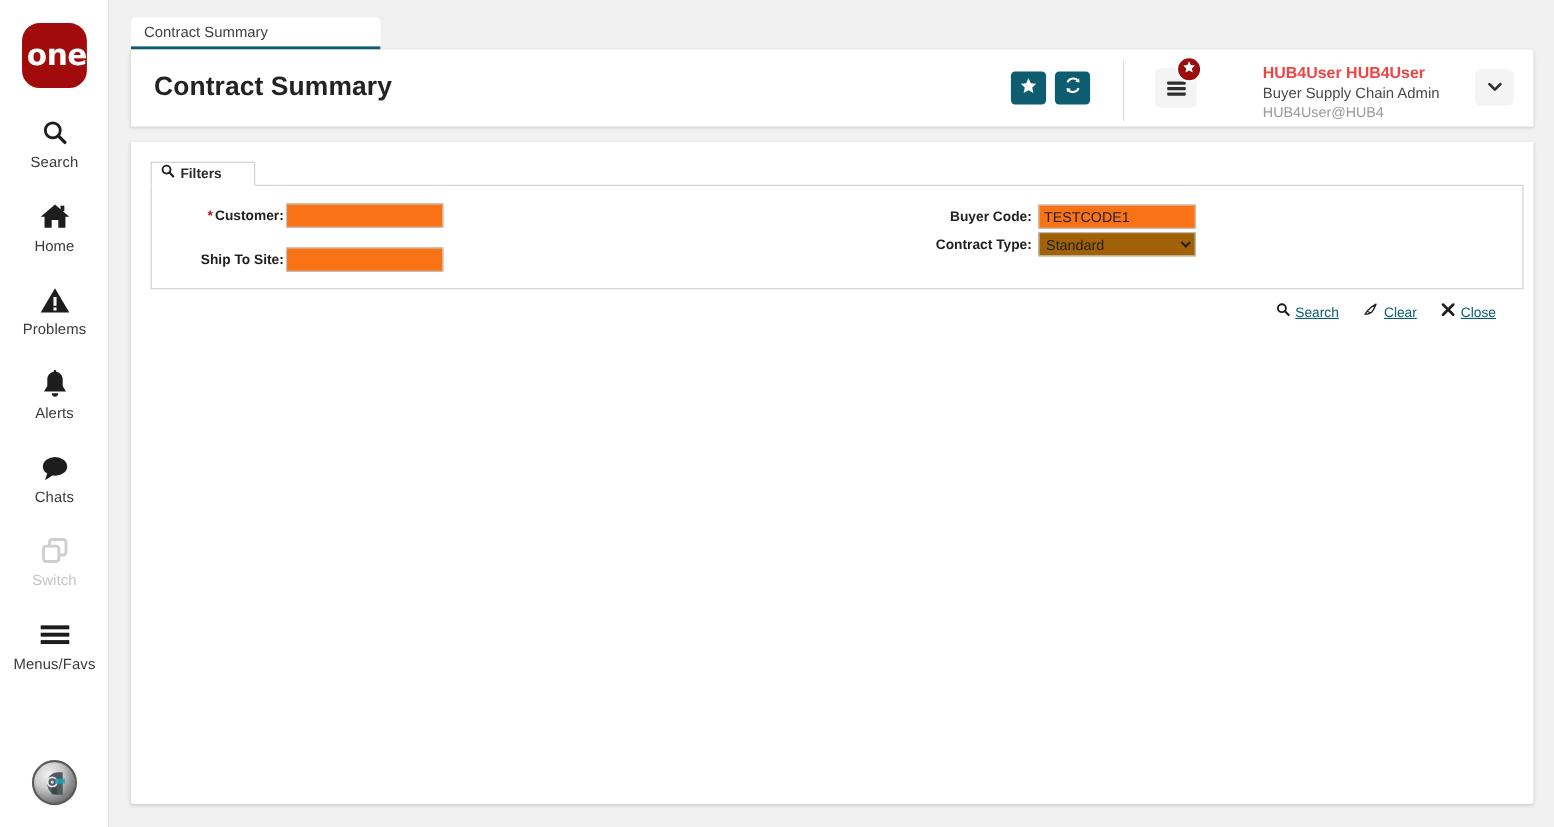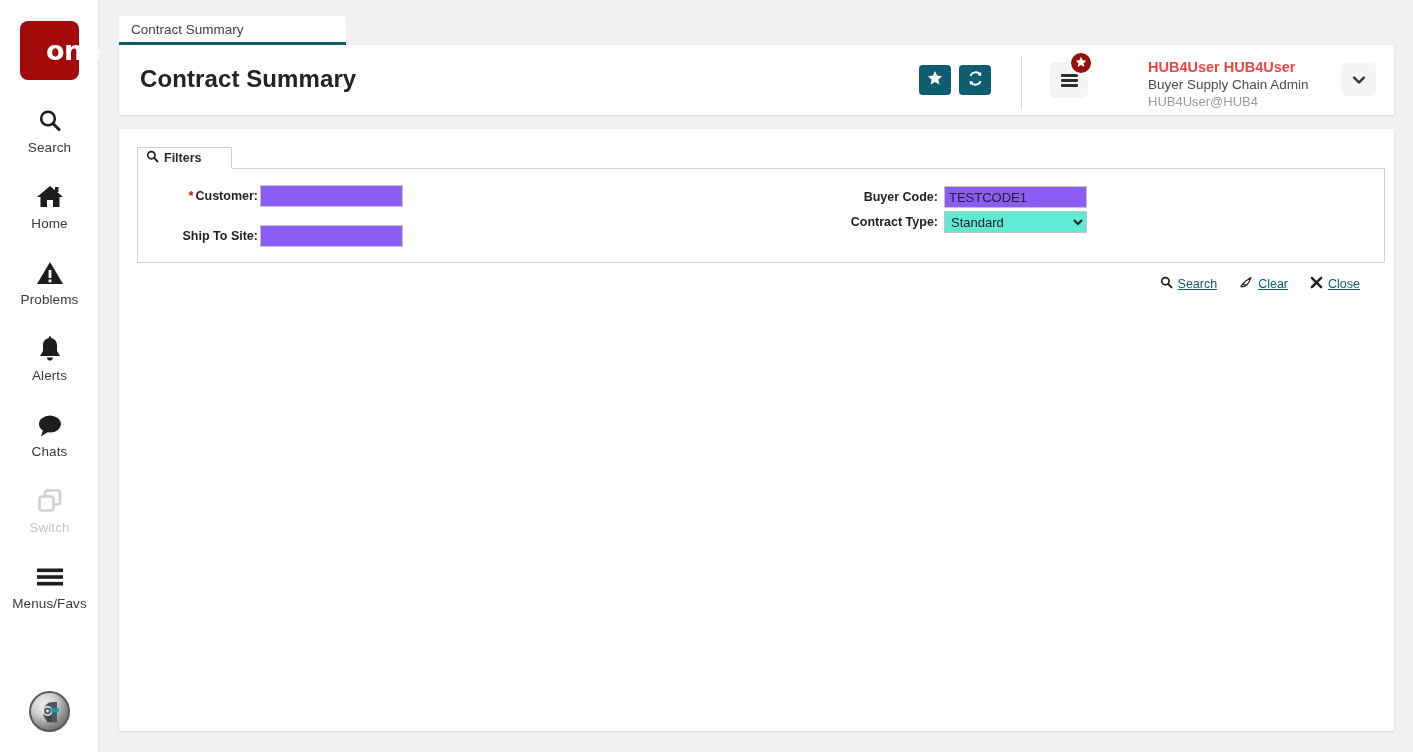--- a/index.html
+++ b/index.html
@@ -16,22 +16,22 @@
     position: absolute; left: 0; top: 0;
     width: 99px; height: 752px;
     background: #ffffff;
     border-right: 1px solid #e3e3e3;
     z-index: 5;
   }
   #brand-logo {
     position: absolute; left: 20px; top: 21px;
     width: 59px; height: 59px;
     background: #a20b0b;
-    border-radius: 8px;
-    display: flex; align-items: center; justify-content: flex-start; padding-left: 26px;
+    border-radius: 16px;
+    display: flex; align-items: center; justify-content: flex-end; padding-left: 26px;
   }
   #brand-logo .logo-text {
     color: #ffffff;
     font-size: 27px;
     font-weight: bold;
     letter-spacing: -0.5px;
     line-height: 1;
     font-family: "DejaVu Sans", sans-serif;
   }
   .rail-item {
@@ -197,31 +197,31 @@
   .field-row { position: absolute; display: flex; align-items: center; }
   .field-label {
     font-size: 12.5px; font-weight: bold; color: #1f1f1f;
     text-align: right;
     white-space: nowrap;
   }
   .req-star { color: #b01515; font-weight: bold; margin-right: 2px; }
   .text-input {
     height: 22px;
     border: 1px solid #c3c3c3;
-    background: #8b5cf6;
+    background: #f97316;
     font-size: 13px;
     font-family: "Liberation Sans", sans-serif;
     color: #222222;
     padding: 0 4px;
     outline: none;
   }
   .select-input {
     height: 22px;
     border: 1px solid #c3c3c3;
-    background: #5eead4;
+    background: #a16207;
     font-size: 13px;
     font-family: "Liberation Sans", sans-serif;
     color: #222222;
     padding: 0 2px;
     outline: none;
   }
 
   #row-customer  { left: 26px;  top: 16px; }
   #row-shipto    { left: 26px;  top: 56px; }
   #row-buyercode { left: 700px; top: 17px; }

